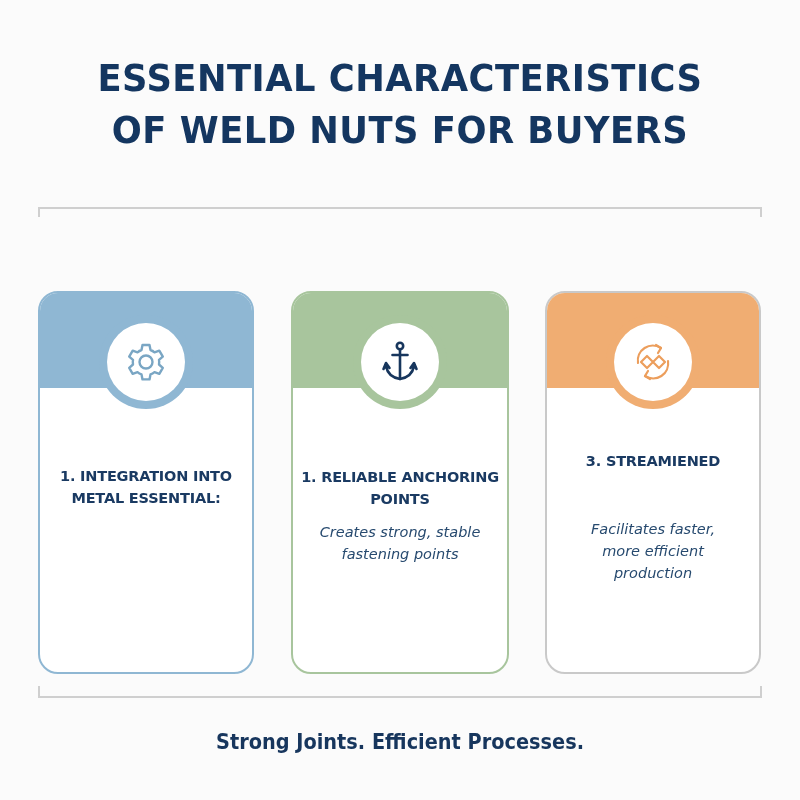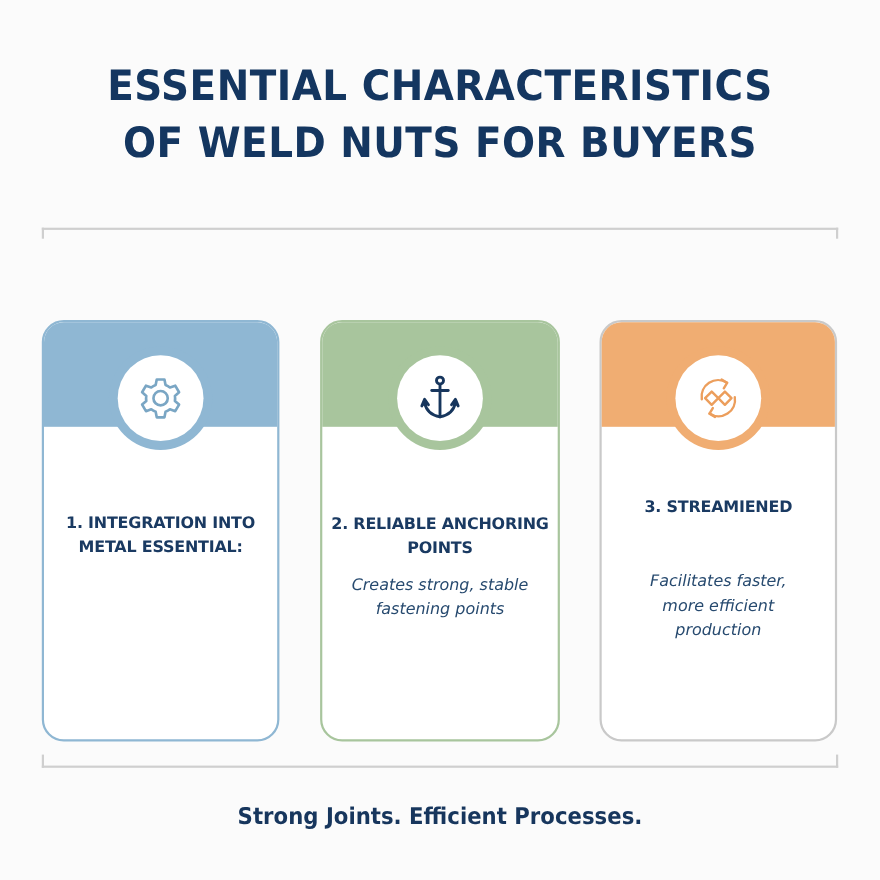--- a/index.html
+++ b/index.html
@@ -188,21 +188,21 @@
     <svg viewBox="0 0 50 50" fill="none" stroke="#17365d" stroke-width="2.6" stroke-linecap="round" stroke-linejoin="round">
       <circle cx="25" cy="9" r="3.2"></circle>
       <line x1="25" y1="12.2" x2="25" y2="42"></line>
       <line x1="17.5" y1="18" x2="32.5" y2="18"></line>
       <path d="M11 29 Q13 40 25 42 Q37 40 39 29"></path>
       <path d="M8.5 32 L11 26 L14.5 31" fill="#17365d"></path>
       <path d="M35.5 31 L39 26 L41.5 32" fill="#17365d"></path>
     </svg>
   </div>
   <div class="card-title">
-    <span>2. RELIABLE ANCHORING</span>
+    <span>1. RELIABLE ANCHORING</span>
     <span>POINTS</span>
   </div>
   <div class="card-desc">
     <span>Creates strong, stable</span>
     <span>fastening points</span>
   </div>
 </div>
 
 <div class="card c3">
   <div class="card-header"></div>

